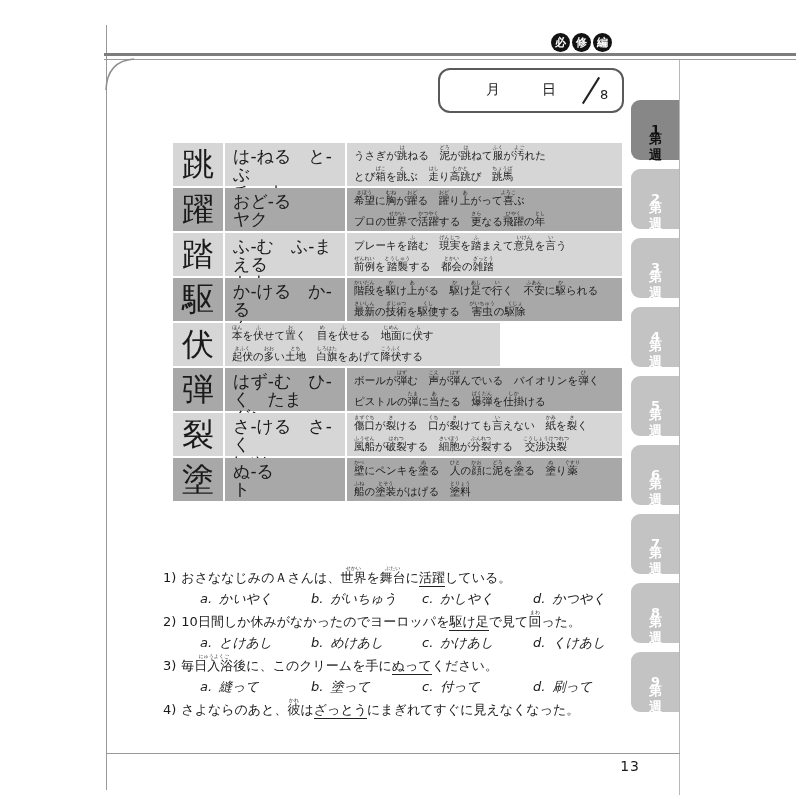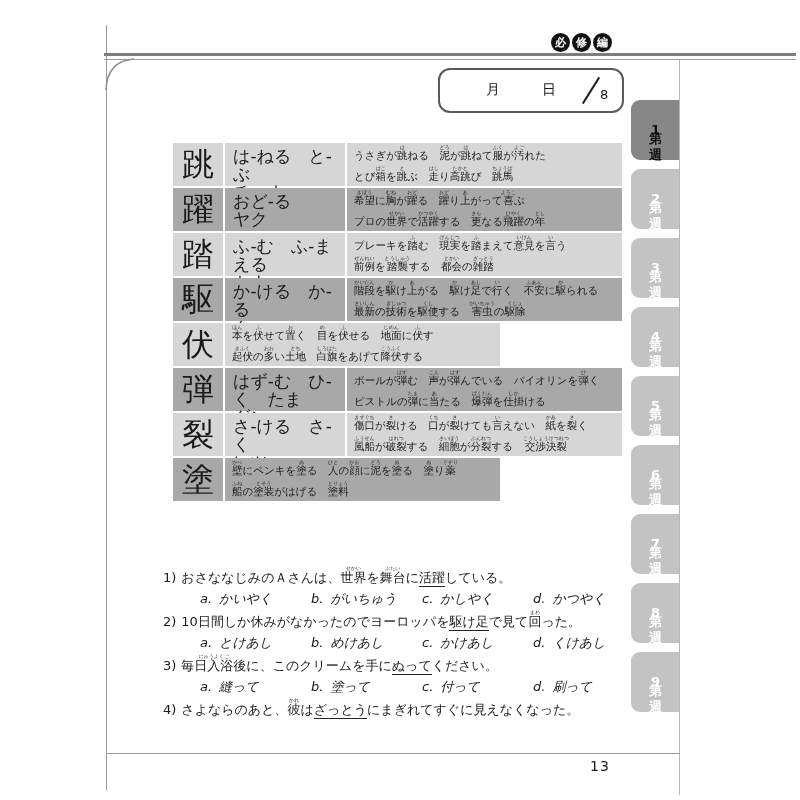--- a/index.html
+++ b/index.html
@@ -44,21 +44,21 @@
   
   #quiz{left:163px;top:566px;width:490px;font-size:13px;}
   .quiz-question{margin-bottom:1px;}
   .q-stem-line{line-height:23px;white-space:nowrap;}
   .q-num{margin-right:5px;}
   u{text-decoration:none;border-bottom:1.2px solid #222;padding-bottom:0.5px;}
   .q-options{display:flex;margin-left:37px;line-height:20px;font-style:italic;}
   .q-option{width:111px;white-space:nowrap;}
   .q-letter{margin-right:7px;}
   
-  #page-number{left:590px;top:758px;width:50px;text-align:left;font-size:14px;letter-spacing:1px;}
+  #page-number{left:590px;top:758px;width:50px;text-align:right;font-size:14px;letter-spacing:1px;}
 </style>
 </head>
 <body>
 
 <div class="page" id="page" style="--row-light: #d6d6d6; --row-dark: #a8a8a8; --tab-active: #878787; --tab-inactive: #c3c3c3; --badge: #121212;">
 
   <div class="abs" id="left-vline"></div>
   <div class="abs" id="top-line-thick"></div>
   <div class="abs" id="top-line-thin"></div>
   <svg class="abs" id="corner-curve" width="42" height="42">
@@ -161,20 +161,24 @@
           <div class="kun-line">さ-ける　さ-く</div>
           <div class="on-line">レツ</div>
         </div>
         <div class="cell cell-examples">
           <div class="ex-line"><ruby>傷口<rt>きずぐち</rt></ruby>が<ruby>裂<rt>さ</rt></ruby>ける　<ruby>口<rt>くち</rt></ruby>が<ruby>裂<rt>さ</rt></ruby>けても<ruby>言<rt>い</rt></ruby>えない　<ruby>紙<rt>かみ</rt></ruby>を<ruby>裂<rt>さ</rt></ruby>く</div>
           <div class="ex-line"><ruby>風船<rt>ふうせん</rt></ruby>が<ruby>破裂<rt>はれつ</rt></ruby>する　<ruby>細胞<rt>さいぼう</rt></ruby>が<ruby>分裂<rt>ぶんれつ</rt></ruby>する　<ruby>交渉決裂<rt>こうしょうけつれつ</rt></ruby></div>
         </div>
       </div>
       <div class="t-row row-dark">
         <div class="cell cell-kanji">塗</div>
+        <div class="cell cell-readings">
+          <div class="kun-line">ぬ-る</div>
+          <div class="on-line">ト</div>
+        </div>
         <div class="cell cell-examples">
           <div class="ex-line"><ruby>壁<rt>かべ</rt></ruby>にペンキを<ruby>塗<rt>ぬ</rt></ruby>る　<ruby>人<rt>ひと</rt></ruby>の<ruby>顔<rt>かお</rt></ruby>に<ruby>泥<rt>どろ</rt></ruby>を<ruby>塗<rt>ぬ</rt></ruby>る　<ruby>塗<rt>ぬ</rt></ruby>り<ruby>薬<rt>ぐすり</rt></ruby></div>
           <div class="ex-line"><ruby>船<rt>ふね</rt></ruby>の<ruby>塗装<rt>とそう</rt></ruby>がはげる　<ruby>塗料<rt>とりょう</rt></ruby></div>
         </div>
       </div>
     </div>
 
   <div class="abs" id="quiz">
       <div class="quiz-question">
         <div class="q-stem-line"><span class="q-num">1)</span><span class="q-stem">おさななじみのＡさんは、<ruby>世界<rt>せかい</rt></ruby>を<ruby>舞台<rt>ぶたい</rt></ruby>に<u>活躍</u>している。</span></div>

